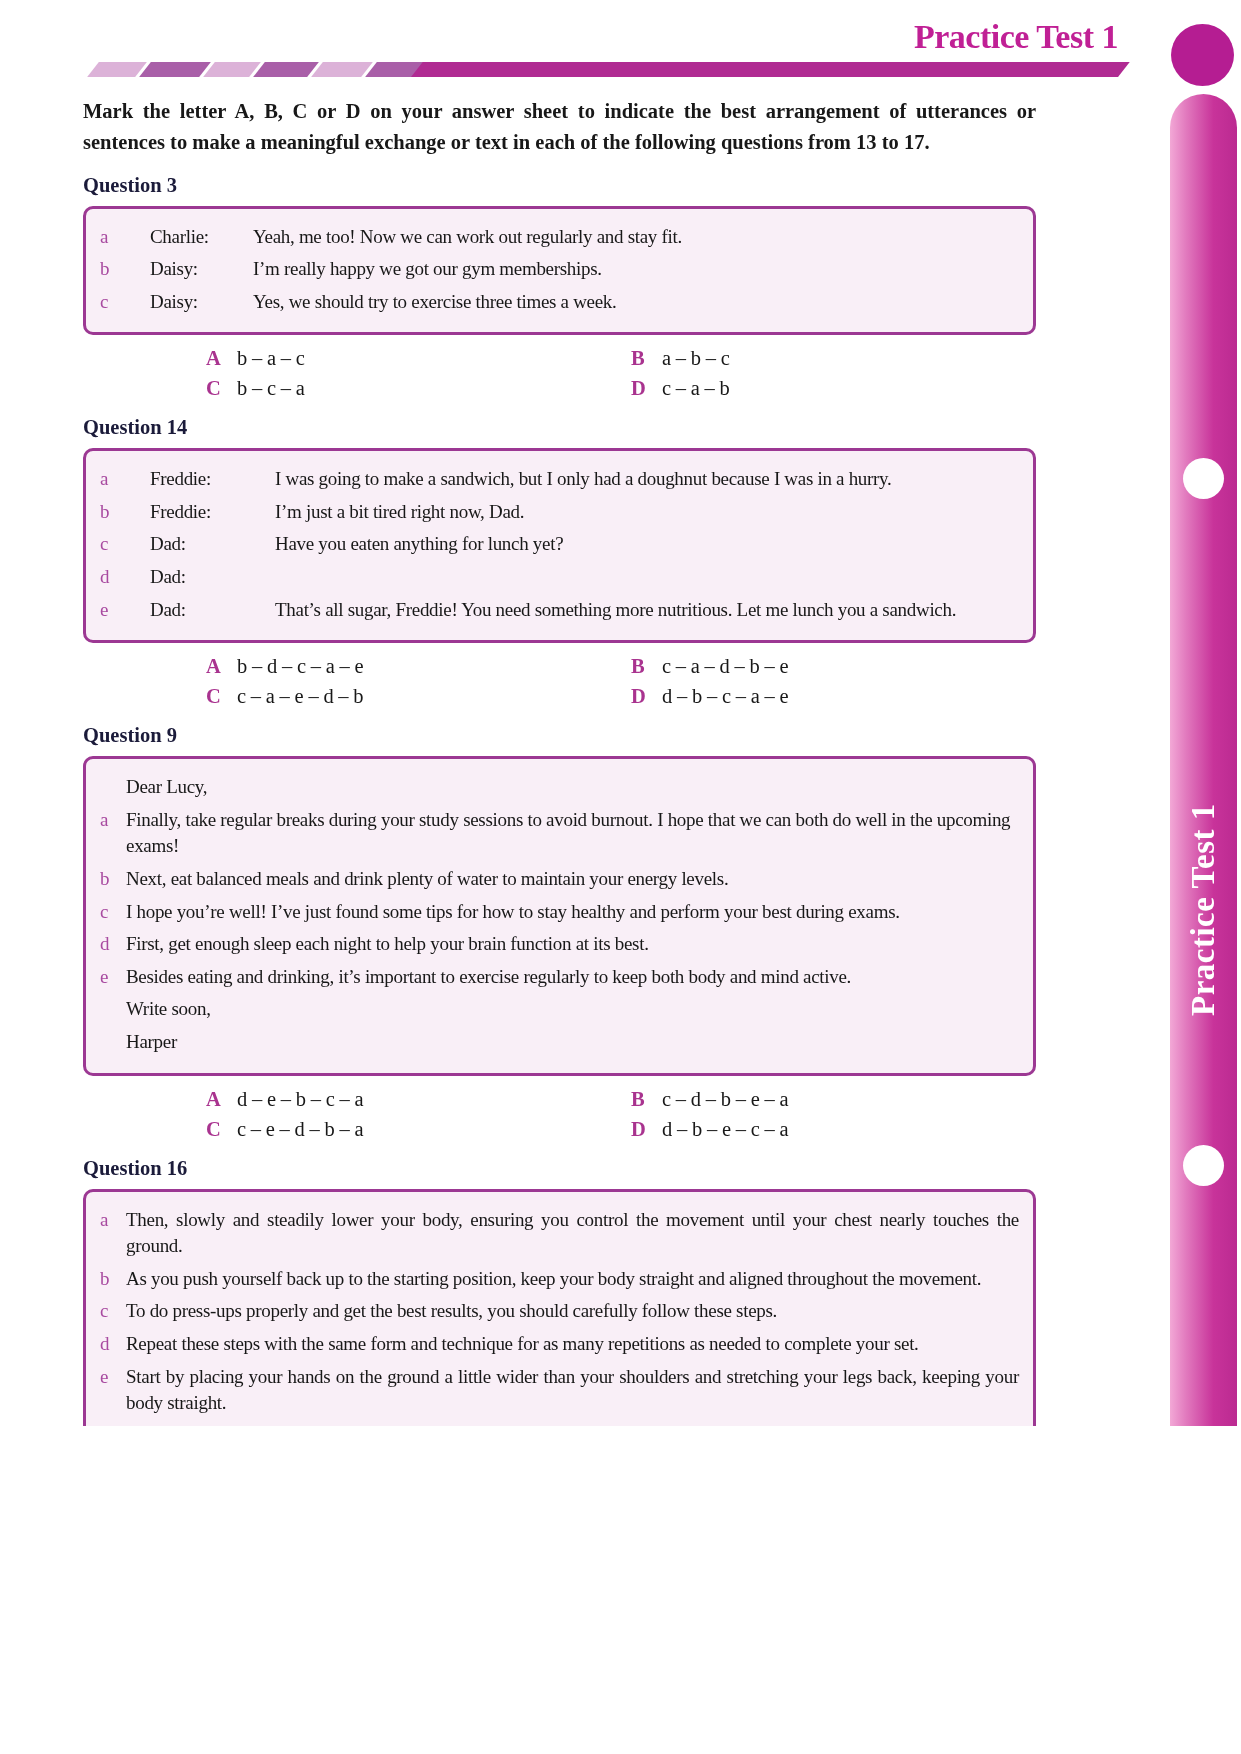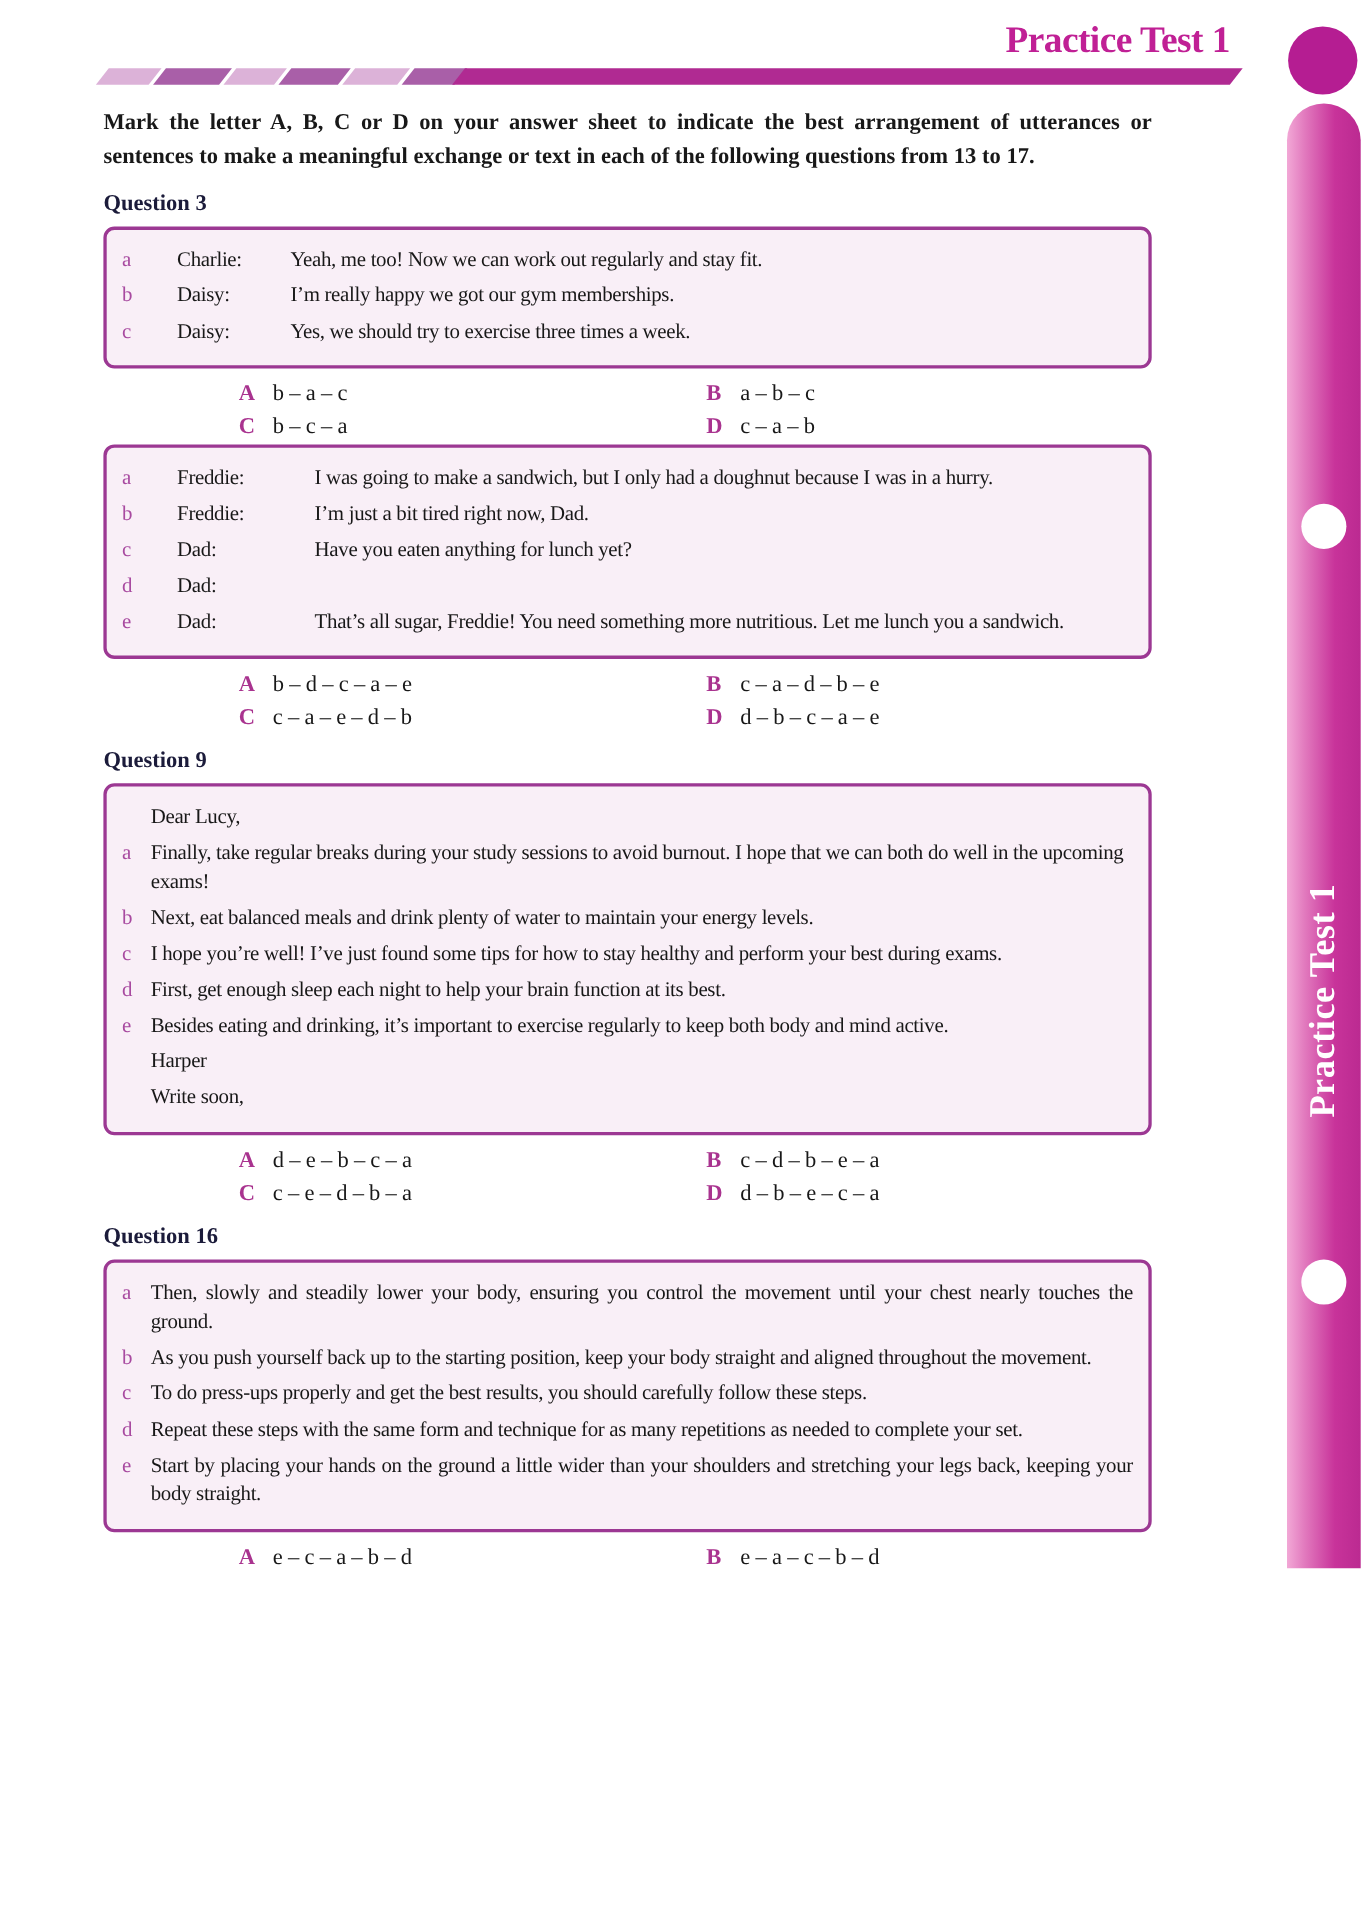--- a/index.html
+++ b/index.html
@@ -29,21 +29,21 @@
   .hole-1{top:458px;} .hole-2{top:1145px;}
   .sidebar-text{position:absolute;left:1170px;top:700px;width:67px;height:420px;
                 display:flex;align-items:center;justify-content:center;
                 writing-mode:vertical-rl;transform:rotate(180deg);
                 color:#ffffff;font-weight:bold;font-size:33px;letter-spacing:0.5px;}
   .page-num-box{position:absolute;left:1170px;top:1683px;width:67px;height:49px;background:#56308c;
                 display:flex;align-items:center;justify-content:center;
                 color:#ffffff;font-family:"Liberation Sans",sans-serif;font-weight:bold;font-size:23px;}
 
   
-  .content{position:absolute;left:94px;top:96px;width:953px;}
+  .content{position:absolute;left:83px;top:96px;width:953px;}
   .instructions{font-size:20.5px;font-weight:bold;text-align:justify;line-height:1.5;margin:0;}
   .q-label{font-size:20.5px;font-weight:bold;color:#1b1b3a;margin:16px 0 9px 0;}
   .q-box{border:3px solid #9c3893;border-radius:10px;background:#f9eff7;
          padding:9px 14px 11px 12px;font-size:19px;letter-spacing:-0.3px;line-height:1.4;}
   .item-row{display:flex;margin:6px 0;}
   .item-letter{color:#a84aa0;width:26px;flex:none;padding-left:2px;}
   .item-speaker{flex:none;margin-left:24px;}
   .sp-103 .item-speaker{width:103px;}
   .sp-125 .item-speaker{width:125px;}
   .item-text{flex:1;}
@@ -112,20 +112,21 @@
       <div class="opt">
         <span class="opt-letter">C</span>
         <span class="opt-value">b – c – a</span>
       </div>
       <div class="opt">
         <span class="opt-letter">D</span>
         <span class="opt-value">c – a – b</span>
       </div>
     </div>
 
+    <div class="q-label">Question 14</div>
     <div class="q-box sp-125">
       <div class="item-row">
         <span class="item-letter">a</span>
         <span class="item-speaker">Freddie:</span>
         <span class="item-text">I was going to make a sandwich, but I only had a doughnut because I was in a hurry.</span>
       </div>
       <div class="item-row">
         <span class="item-letter">b</span>
         <span class="item-speaker">Freddie:</span>
         <span class="item-text">I’m just a bit tired right now, Dad.</span>
@@ -180,22 +181,22 @@
         <span class="item-text">I hope you’re well! I’ve just found some tips for how to stay healthy and perform your best during exams.</span>
       </div>
       <div class="item-row">
         <span class="item-letter">d</span>
         <span class="item-text">First, get enough sleep each night to help your brain function at its best.</span>
       </div>
       <div class="item-row">
         <span class="item-letter">e</span>
         <span class="item-text">Besides eating and drinking, it’s important to exercise regularly to keep both body and mind active.</span>
       </div>
+      <div class="free-line">Write soon,</div>
       <div class="free-line">Harper</div>
-      <div class="free-line">Write soon,</div>
     </div>
     <div class="options">
       <div class="opt">
         <span class="opt-letter">A</span>
         <span class="opt-value">d – e – b – c – a</span>
       </div>
       <div class="opt">
         <span class="opt-letter">B</span>
         <span class="opt-value">c – d – b – e – a</span>
       </div>

